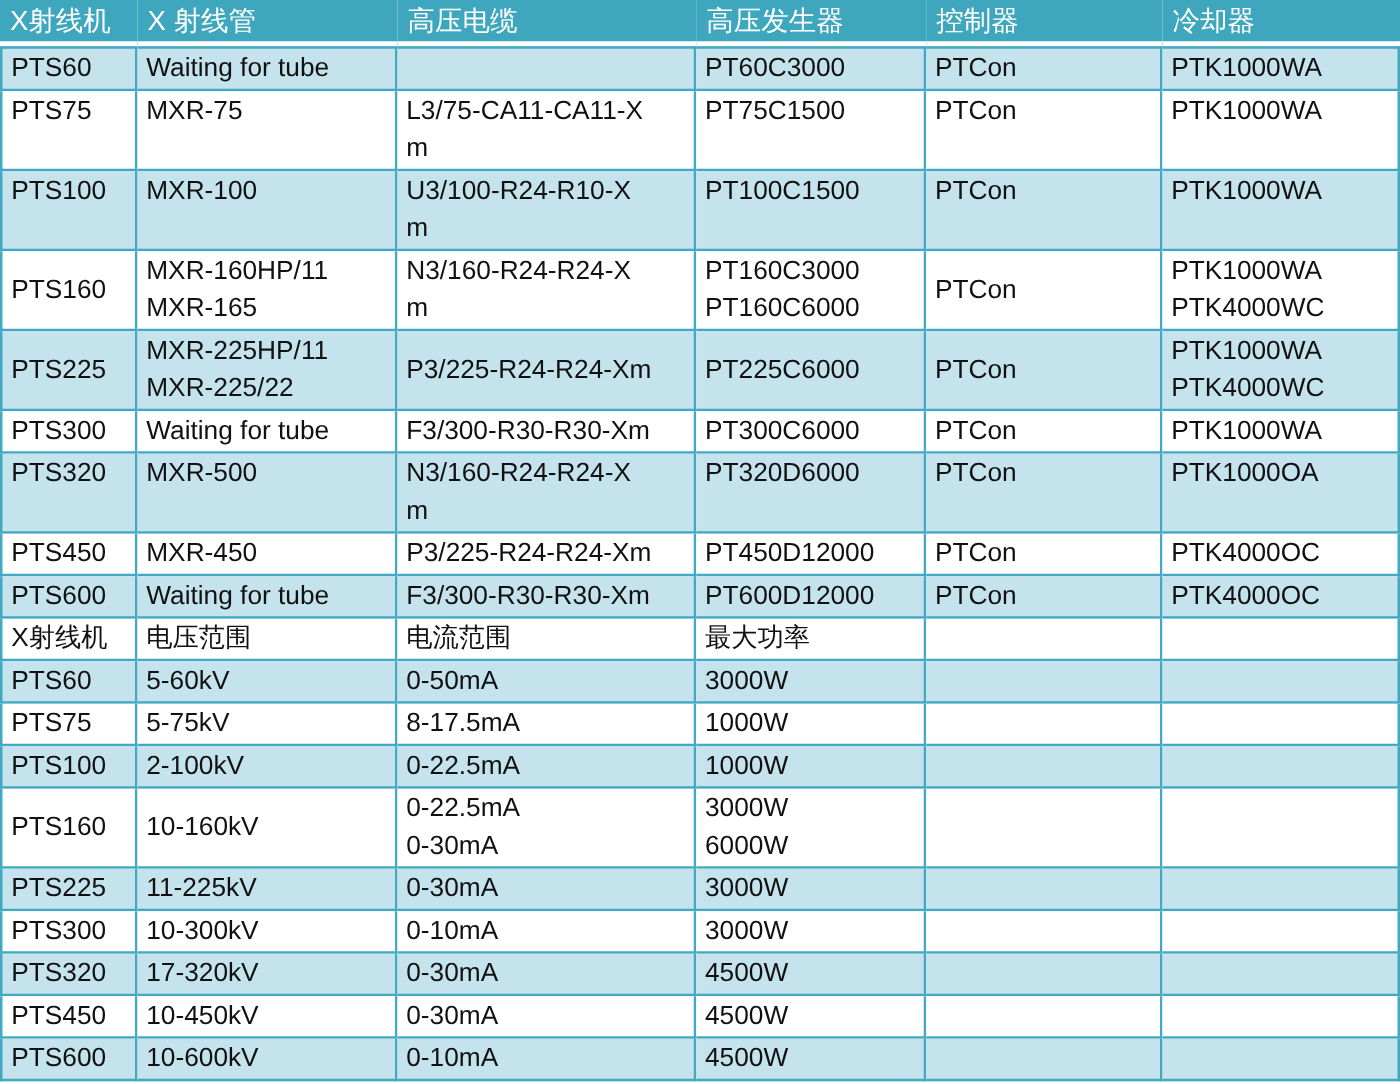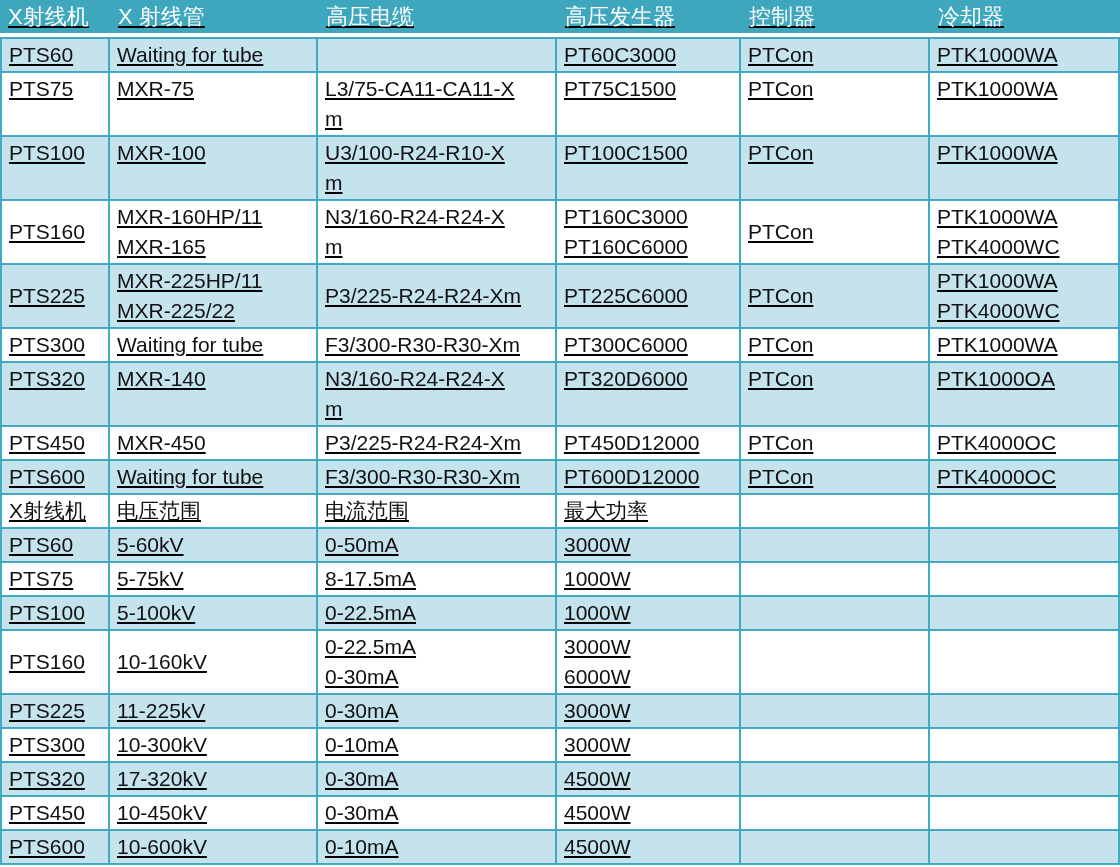--- a/index.html
+++ b/index.html
@@ -15,21 +15,20 @@
     margin: 0; padding: 0;
     width: 1120px; height: 867px;
     background: #ffffff;
     font-family: "Liberation Sans", "DejaVu Sans", sans-serif;
   }
   table {
     width: 1120px;
     border-collapse: separate;
     border-spacing: 0;
     table-layout: fixed;
-    text-decoration: underline;
   }
   thead th {
     background: var(--header-bg);
     color: var(--header-text);
     font-weight: normal;
     text-align: left;
     font-size: 22px;
     line-height: 26px;
     padding: 4px 8px 3px 8px;
     border: none;
@@ -128,21 +127,21 @@
       <tr class="">
         <td>PTS300</td>
         <td>Waiting for tube</td>
         <td>F3/300-R30-R30-Xm</td>
         <td>PT300C6000</td>
         <td>PTCon</td>
         <td>PTK1000WA</td>
       </tr>
       <tr class="band">
         <td>PTS320</td>
-        <td>MXR-140</td>
+        <td>MXR-500</td>
         <td>N3/160-R24-R24-X
 m</td>
         <td>PT320D6000</td>
         <td>PTCon</td>
         <td>PTK1000OA</td>
       </tr>
       <tr class="">
         <td>PTS450</td>
         <td>MXR-450</td>
         <td>P3/225-R24-R24-Xm</td>
@@ -177,21 +176,21 @@
       <tr class="">
         <td>PTS75</td>
         <td>5-75kV</td>
         <td>8-17.5mA</td>
         <td>1000W</td>
         <td></td>
         <td></td>
       </tr>
       <tr class="band">
         <td>PTS100</td>
-        <td>5-100kV</td>
+        <td>2-100kV</td>
         <td>0-22.5mA</td>
         <td>1000W</td>
         <td></td>
         <td></td>
       </tr>
       <tr class=" vmid">
         <td>PTS160</td>
         <td>10-160kV</td>
         <td>0-22.5mA
 0-30mA</td>

